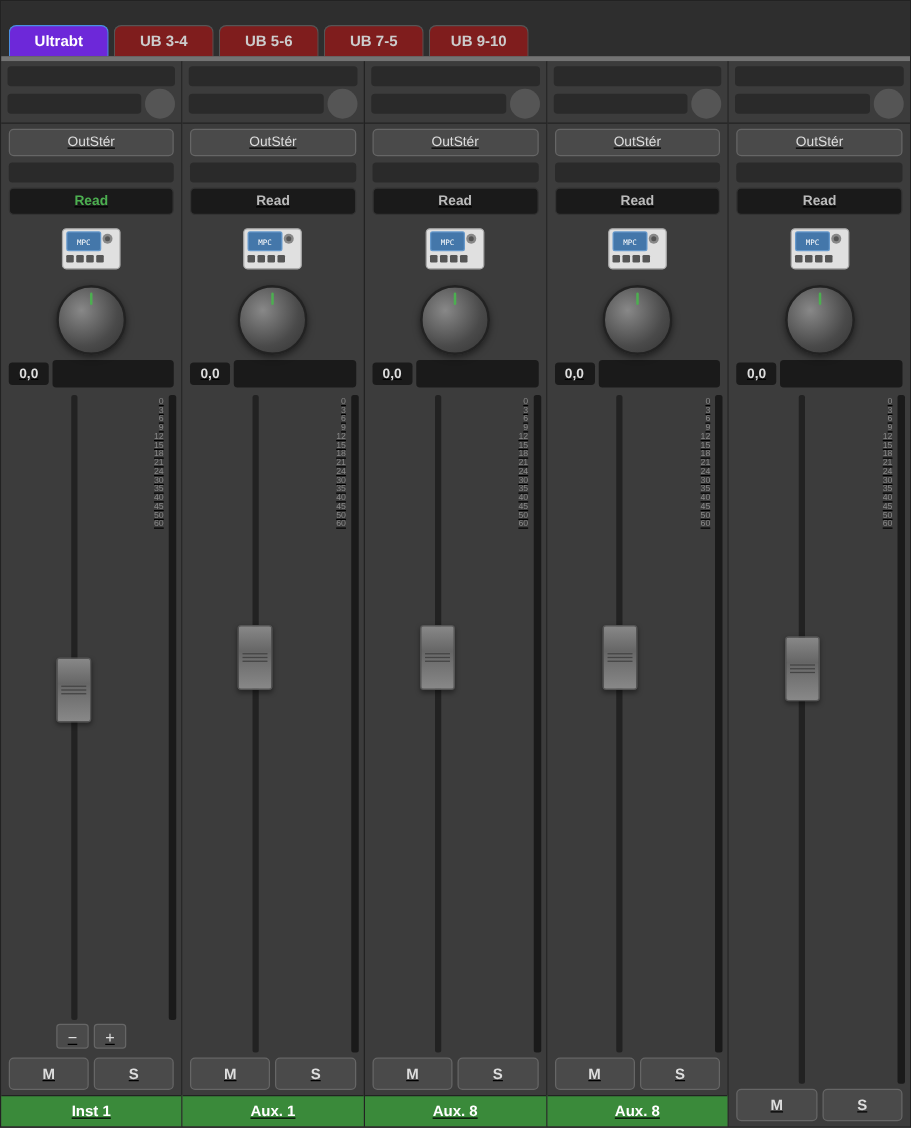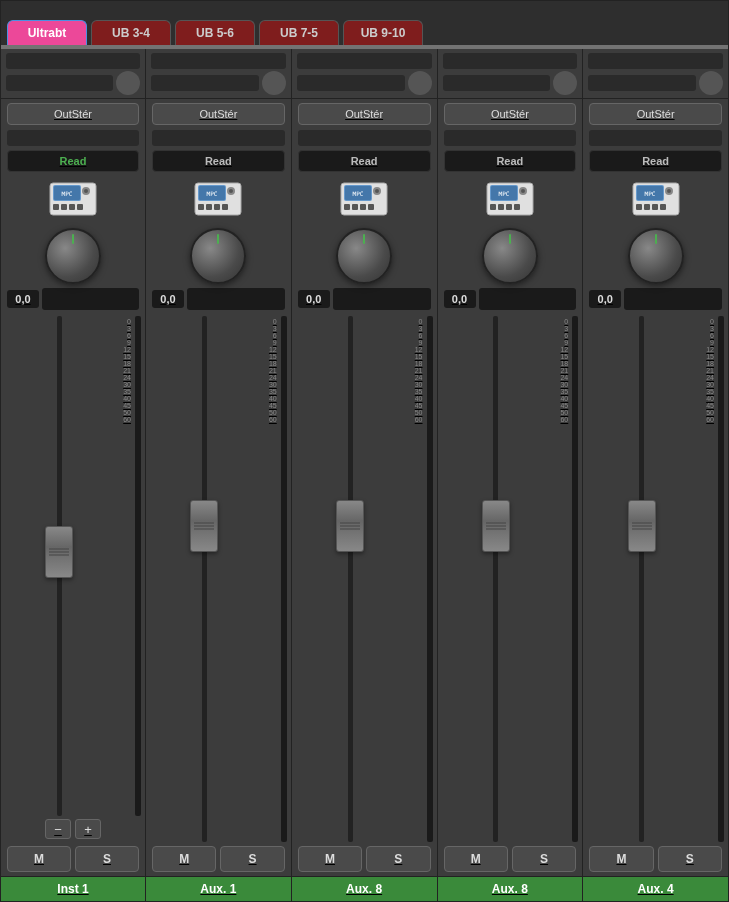--- a/index.html
+++ b/index.html
@@ -38,21 +38,21 @@
       color: #ccc;
       background: #7f1d1d;
       cursor: pointer;
       border: 1px solid #555;
       border-bottom: none;
       min-width: 80px;
       text-align: center;
     }
 
     .tab.active {
-      background: #ec4899;
+      background: #6d28d9;
       color: #fff;
       border-color: #4a90e2;
     }
 
     
     .channels-area {
       display: flex;
       flex: 1;
       border-top: 4px solid #737373;
       text-decoration: underline;
@@ -777,17 +777,16 @@
           </div>
           <div class="level-meter">
             <div class="level-meter-fill aux"></div>
           </div>
         </div>
       </div>
       <div class="ms-row">
         <div class="ms-btn">M</div>
         <div class="ms-btn">S</div>
       </div>
-      <div class="channel-label-bar">Aux. 4</div>
     </div>
 
   </div>
 </div>
 
 </body></html>

